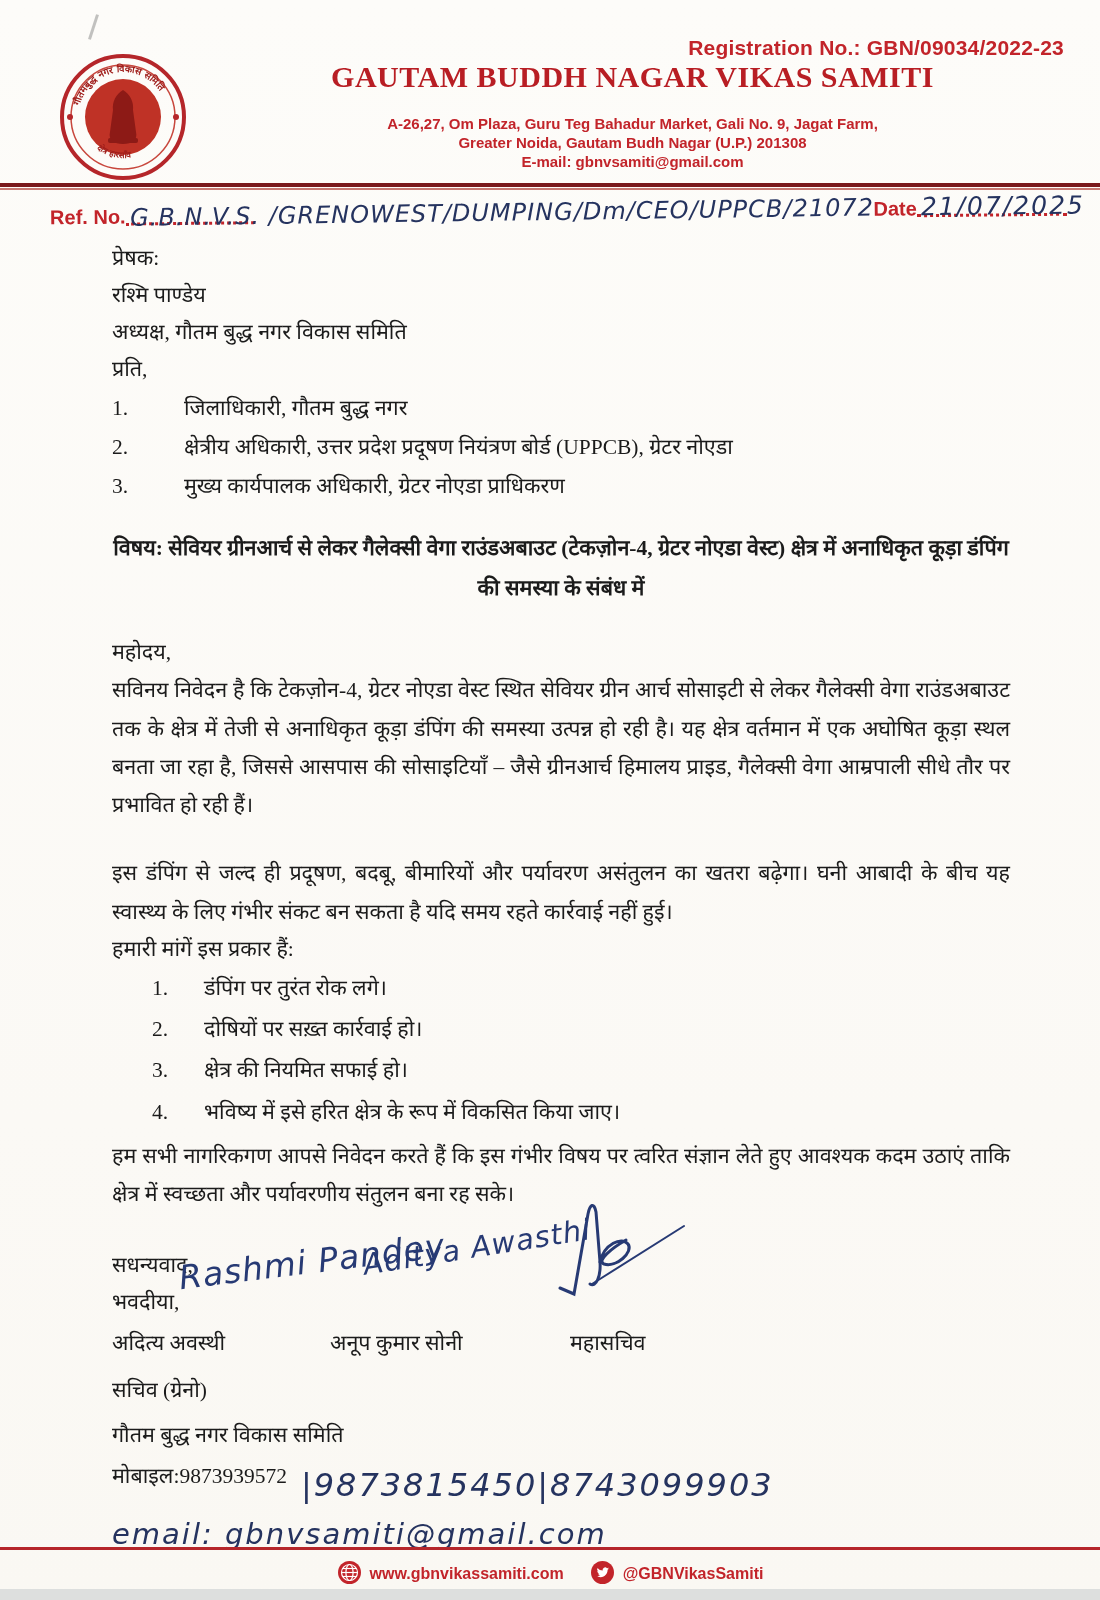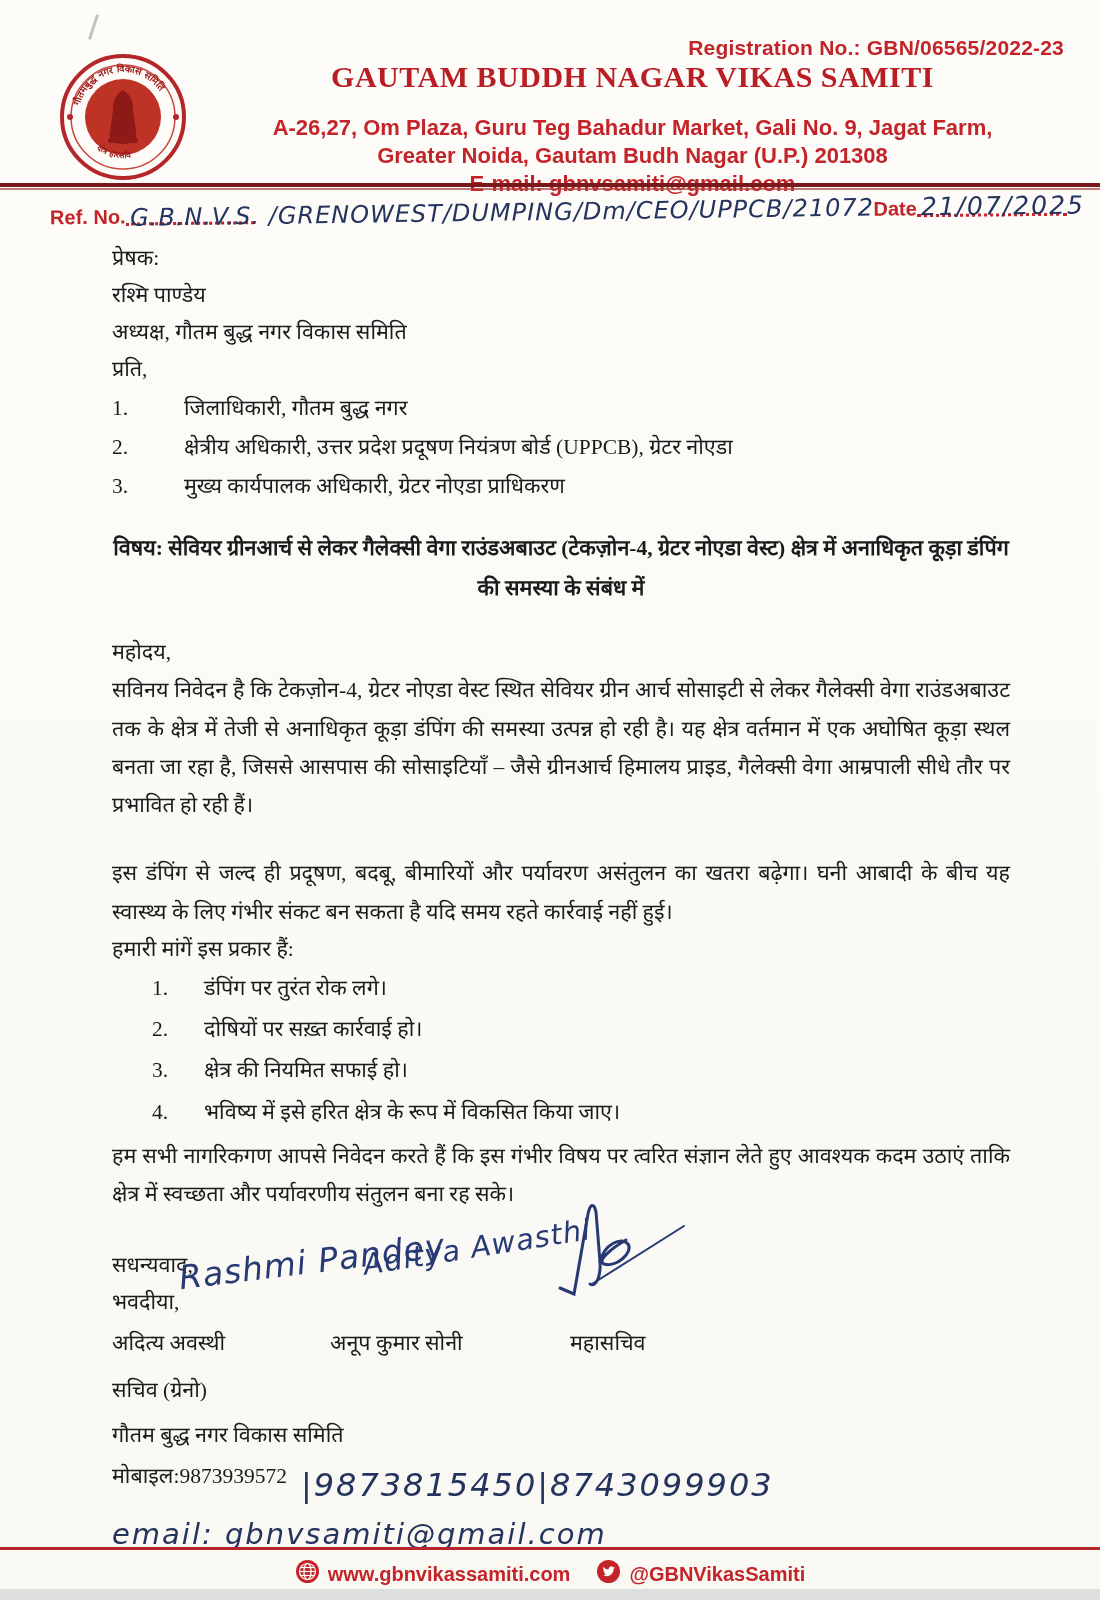--- a/index.html
+++ b/index.html
@@ -22,21 +22,21 @@
   .head-text{
     position:absolute;left:180px;right:15px;top:60px;text-align:center;
   }
   .org-title{
     font-family:"Liberation Serif",serif;font-weight:bold;
     font-size:30px;color:#b81e24;letter-spacing:.5px;line-height:1.1;
     margin-bottom:21px;
   }
   .addr{
     font-family:"Liberation Sans","DejaVu Sans",sans-serif;
-    font-weight:bold;font-size:22px;color:#c2242a;line-height:1.28;
+    font-weight:bold;font-size:15px;color:#c2242a;line-height:1.28;
   }
   .head-rule{
     position:absolute;left:0;right:0;top:183px;height:4px;
     background:#79191c;
   }
   .head-rule2{
     position:absolute;left:0;right:0;top:188px;height:2px;
     background:#b04039;opacity:.7;
   }
   
@@ -102,34 +102,34 @@
   }
   .sig1{left:178px;top:1242px;font-size:33px;transform:rotate(-7deg);letter-spacing:1px;}
   .sig2{left:362px;top:1230px;font-size:29px;transform:rotate(-9deg);letter-spacing:1px;}
   .sig3{left:552px;top:1192px;}
   
   .footer-rule{position:absolute;left:0;right:0;top:1547px;height:3px;background:#b5262a;}
   .footer{
     position:absolute;left:0;right:0;top:1558px;height:32px;
     display:flex;align-items:center;justify-content:center;gap:26px;
     font-family:"Liberation Sans","DejaVu Sans",sans-serif;
-    font-weight:bold;font-size:20px;color:#c2242a;
+    font-weight:bold;font-size:16px;color:#c2242a;
   }
   .footer .item{display:flex;align-items:center;gap:8px;}
   .scan-strip{position:absolute;left:0;right:0;bottom:0;height:11px;background:#dddfde;}
   .scan-corner{position:absolute;left:92px;top:14px;width:3px;height:26px;background:#9a9a98;transform:rotate(18deg);opacity:.6;}
 </style>
 </head>
 <body>
 
 <div class="page">
 
   <div class="scan-corner"></div>
 
-  <div class="reg-no">Registration No.: GBN/06565/2022-23</div>
+  <div class="reg-no">Registration No.: GBN/09034/2022-23</div>
 
   <div class="logo">
     <svg width="130" height="130" viewBox="0 0 130 130">
       <circle cx="65" cy="65" r="61" fill="none" stroke="#b5262a" stroke-width="4"></circle>
       <circle cx="65" cy="65" r="52" fill="none" stroke="#c8473d" stroke-width="1.5"></circle>
       <circle cx="65" cy="65" r="38" fill="#bf3226"></circle>
       <path d="M65 38 C58 42 54 50 55 58 L52 80 C50 88 56 92 65 92 C74 92 80 88 78 80 L75 58 C76 50 72 42 65 38 Z" fill="#8d1a16"></path>
       <rect x="50" y="86" width="30" height="5" rx="2" fill="#8d1a16"></rect>
       <circle cx="12" cy="65" r="3" fill="#b5262a"></circle>
       <circle cx="118" cy="65" r="3" fill="#b5262a"></circle>

